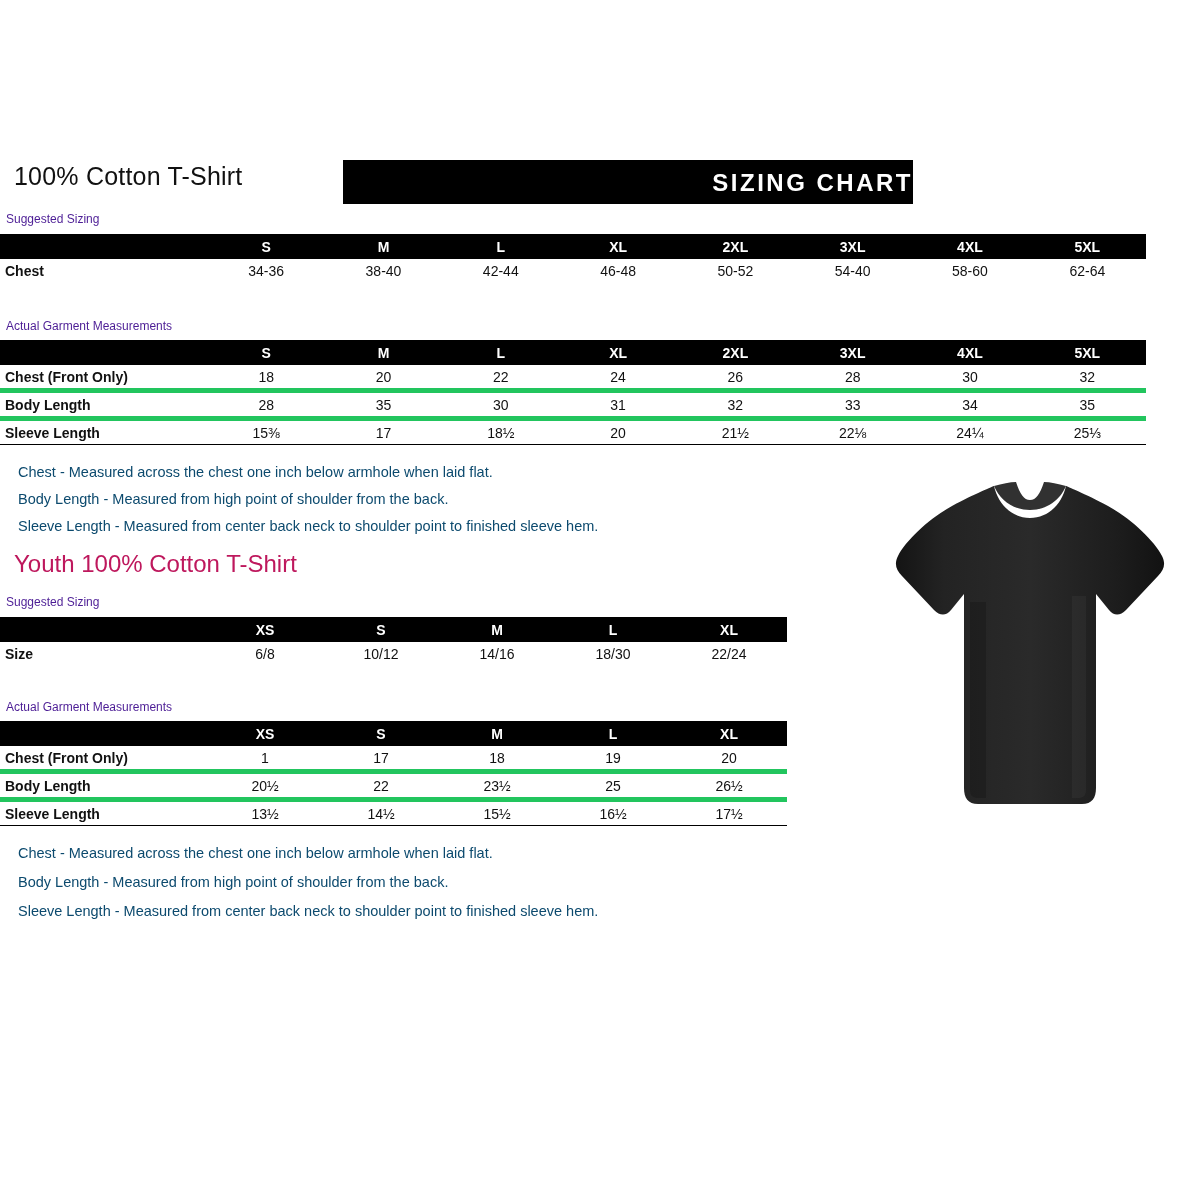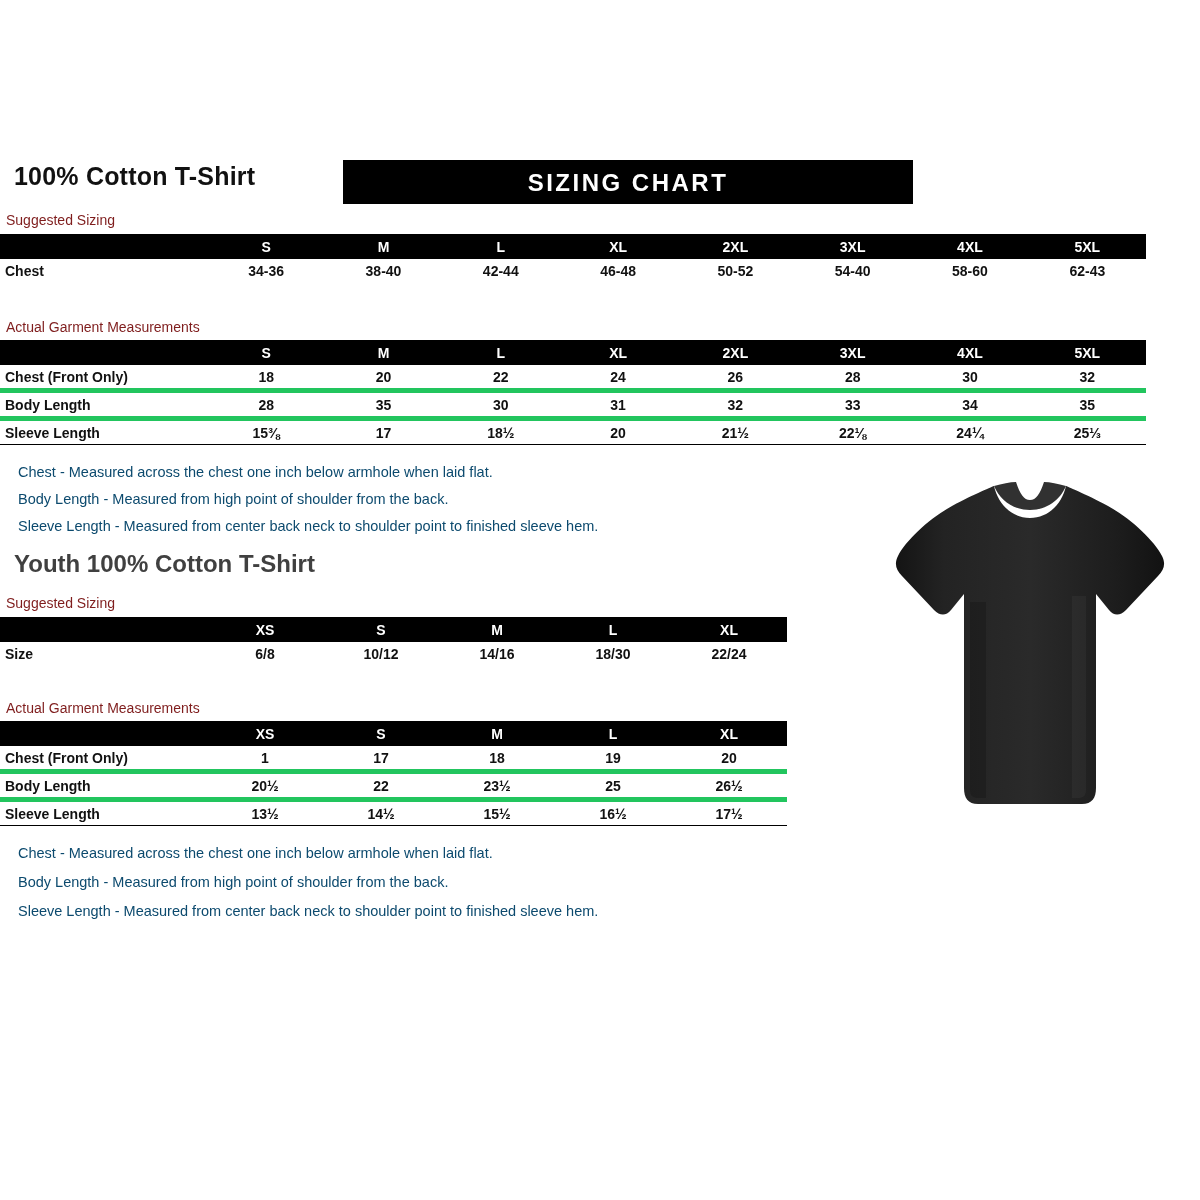--- a/index.html
+++ b/index.html
@@ -30,50 +30,50 @@
     left: 8px;
     top: 160px;
     width: 1184px;
     height: 44px;
   }
   .main-title {
     position: absolute;
     left: 6px;
     top: 2px;
     font-size: 25px;
-    font-weight: 700;
+    font-weight: 400;
     letter-spacing: 0.2px;
     color: #111;
     white-space: nowrap;
   }
   .sizing-banner {
     position: absolute;
     left: 335px;
     top: 0px;
     width: 570px;
     height: 44px;
     background: #000000;
   }
   .sizing-banner span {
     position: absolute;
     left: 0;
     right: 0;
     top: 9px;
-    text-align: center;
+    text-align: right;
     color: #ffffff;
     font-size: 24px;
     font-weight: 700;
     letter-spacing: 2.5px;
   }
 
   
   .sub-label {
     position: absolute;
-    font-size: 14px;
-    color: #7f1d1d;
+    font-size: 12px;
+    color: #4c1d95;
     white-space: nowrap;
   }
 
   
   table.size-table {
     position: absolute;
     border-collapse: collapse;
     table-layout: fixed;
   }
   table.size-table th,
@@ -91,21 +91,20 @@
     font-weight: 700;
     font-size: 14px;
     height: 25px;
   }
   table.size-table thead th.rowhead {
     background: #000000;
     text-align: left;
   }
   table.size-table tbody td {
     height: 23px;
-    font-weight: bold;
   }
   table.size-table tbody td.rowhead {
     text-align: left;
     font-weight: 700;
     padding-left: 5px;
     font-size: 14px;
   }
   table.size-table tbody tr.ruled td {
     border-bottom: 5px solid #22c55e;
   }
@@ -120,22 +119,22 @@
     color: #0c4a6e;
     white-space: nowrap;
   }
 
   
   .youth-title {
     position: absolute;
     left: 14px;
     top: 550px;
     font-size: 24px;
-    font-weight: 700;
-    color: #404040;
+    font-weight: 400;
+    color: #be185d;
     white-space: nowrap;
   }
 
   
   .shirt-wrap {
     position: absolute;
     left: 890px;
     top: 470px;
     width: 280px;
     height: 345px;
@@ -183,21 +182,21 @@
     <tbody>
       <tr>
         <td class="rowhead">Chest</td>
         <td>34-36</td>
         <td>38-40</td>
         <td>42-44</td>
         <td>46-48</td>
         <td>50-52</td>
         <td>54-40</td>
         <td>58-60</td>
-        <td>62-43</td>
+        <td>62-64</td>
       </tr>
     </tbody>
   </table>
 
   <div class="sub-label" style="left:6px; top:319px;">Actual Garment Measurements</div>
 
   <table class="size-table" style="left:0px; top:340px; width:1146px;">
     <colgroup>
       <col style="width:207px">
         <col style="width:117px">

